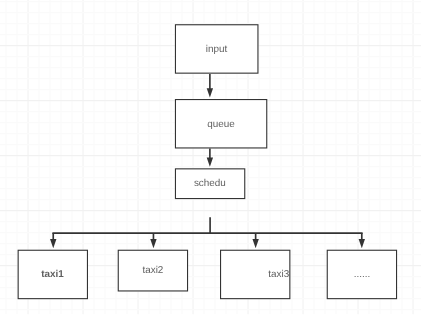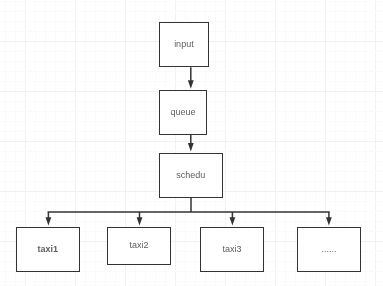--- a/index.html
+++ b/index.html
@@ -103,35 +103,35 @@
         <path d="M 48.4 225.60000000000002 L 45.5 217.20000000000002 L 51.3 217.20000000000002 Z" fill="#333333"></path>
         <line x1="139.5" y1="211.9" x2="139.5" y2="219.9" stroke="#333333" stroke-width="1.5"></line>
         <path d="M 139.5 225.60000000000002 L 136.6 217.20000000000002 L 142.4 217.20000000000002 Z" fill="#333333"></path>
         <line x1="232.4" y1="211.9" x2="232.4" y2="219.9" stroke="#333333" stroke-width="1.5"></line>
         <path d="M 232.4 225.60000000000002 L 229.5 217.20000000000002 L 235.3 217.20000000000002 Z" fill="#333333"></path>
         <line x1="328.9" y1="211.9" x2="328.9" y2="219.9" stroke="#333333" stroke-width="1.5"></line>
         <path d="M 328.9 225.60000000000002 L 326 217.20000000000002 L 331.79999999999995 217.20000000000002 Z" fill="#333333"></path>
       </g>
     </svg>
   <div id="nodes">
-      <div class="node" style="left: 158.9px; top: 22.1px; width: 50px; height: 45.2px;">
+      <div class="node" style="left: 158.9px; top: 22.1px; width: 76px; height: 45.2px;">
         <span class="label">input</span>
       </div>
-      <div class="node" style="left: 158.9px; top: 89.8px; width: 48px; height: 44.8px;">
+      <div class="node" style="left: 158.9px; top: 89.8px; width: 84px; height: 44.8px;">
         <span class="label">queue</span>
       </div>
-      <div class="node" style="left: 158.9px; top: 152.6px; width: 63.8px; height: 45px;">
+      <div class="node" style="left: 158.9px; top: 152.6px; width: 63.8px; height: 28px;">
         <span class="label">schedu</span>
       </div>
       <div class="node" style="left: 15.6px; top: 226.8px; width: 64.3px; height: 44.8px; font-weight: bold;">
         <span class="label">taxi1</span>
       </div>
       <div class="node" style="left: 107px; top: 226.8px; width: 64px; height: 38px;">
         <span class="label">taxi2</span>
       </div>
-      <div class="node" style="left: 200.1px; top: 226.8px; width: 63.9px; height: 44.8px;">
+      <div class="node" style="left: 200.1px; top: 226.8px; width: 63.9px; height: 44.8px; justify-content: flex-end;">
         <span class="label">taxi3</span>
       </div>
       <div class="node" style="left: 296.8px; top: 226.8px; width: 64.5px; height: 44.8px;">
         <span class="label">......</span>
       </div>
     </div>
 </div>
 
 </body></html>

